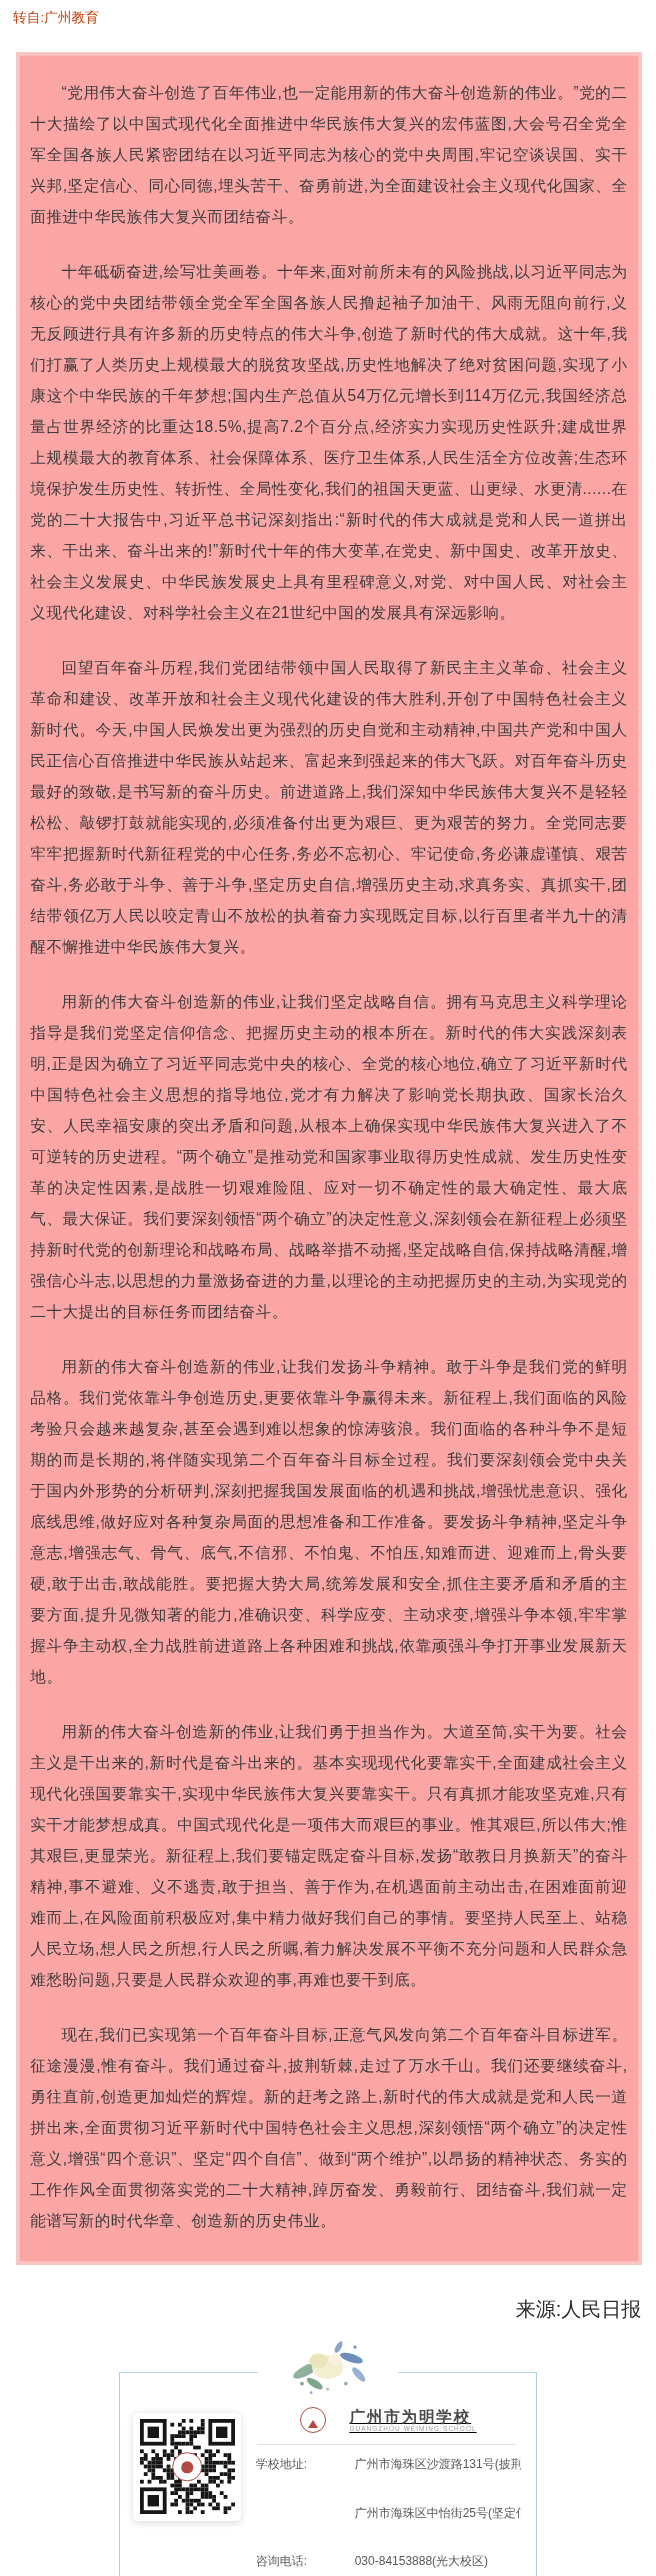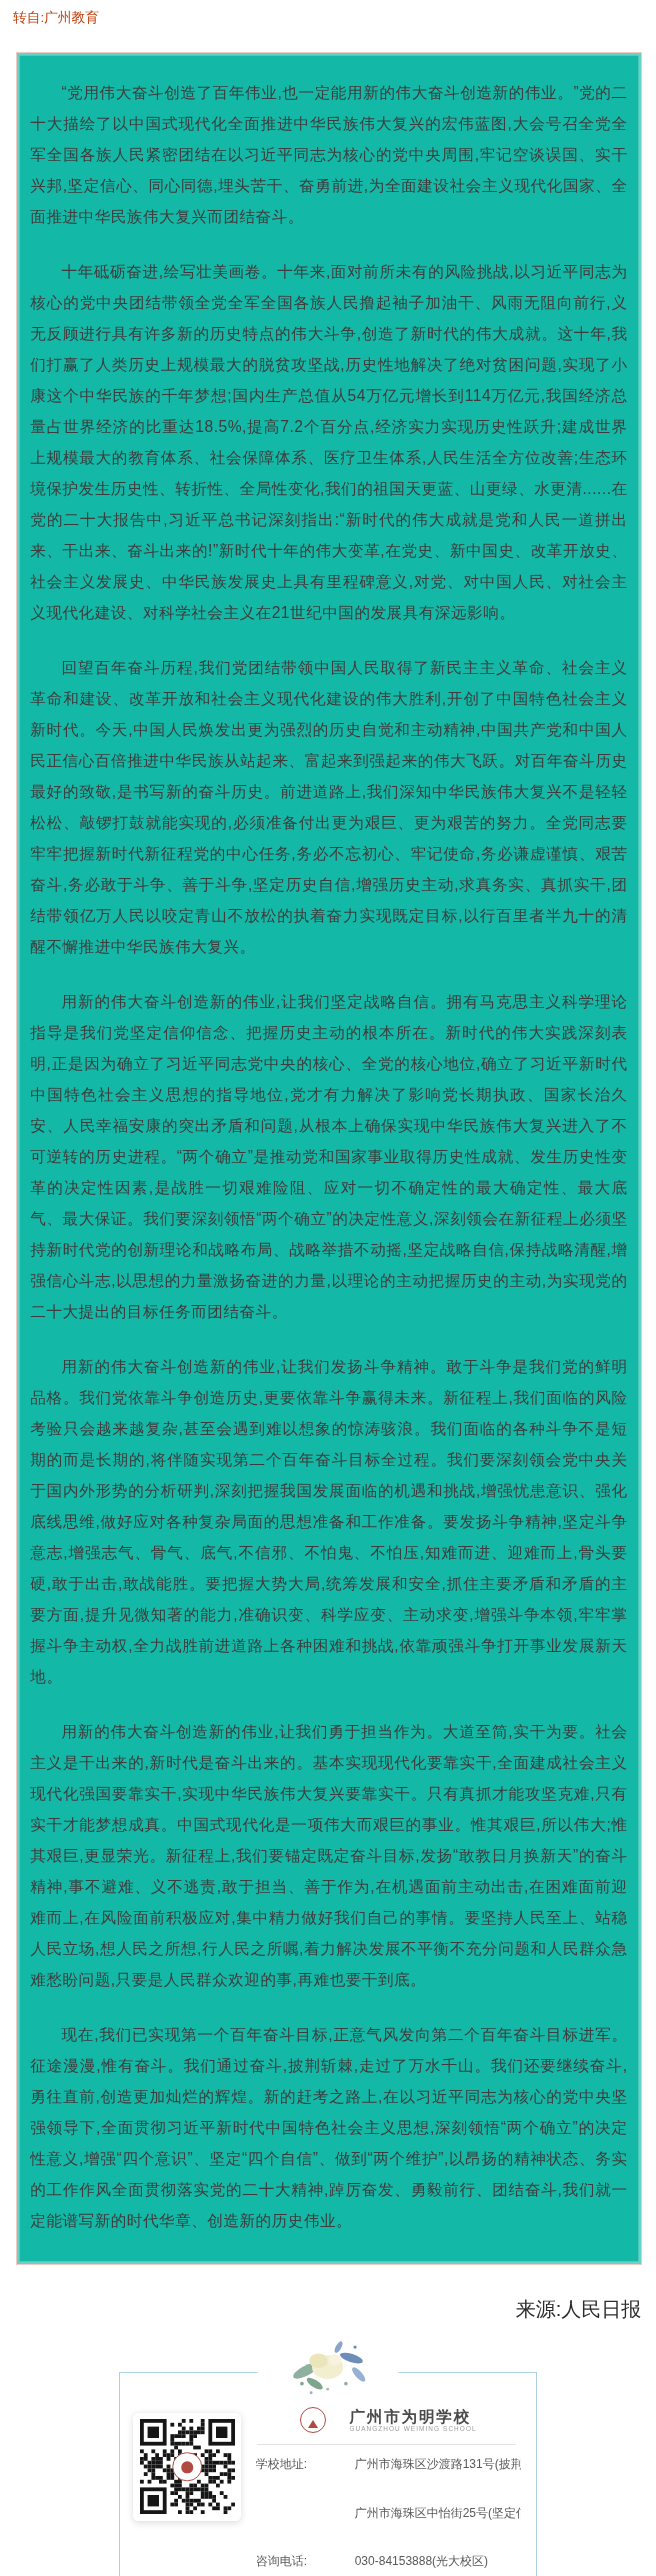--- a/index.html
+++ b/index.html
@@ -9,21 +9,21 @@
     font-family:"Liberation Sans", sans-serif;
     -webkit-font-smoothing:antialiased;
   }
   .repost {
     padding:9.2px 0 0 13px;
     font-size:13.7px;
     color:#c2410c;
   }
   .article-box {
     margin:25px 13.7px 0 15.6px;
-    background:#14b8a6;
+    background:#fca5a5;
     border:0.9px solid #efc9c3;
     box-shadow: inset 0 0 0 2.7px rgba(255,255,255,0.35);
     padding:24px 13.7px 27.5px;
   }
   .article-box p {
     margin:24px 0 0 0;
     font-size:15.6px;
     line-height:31px;
     color:#3d3d3d;
     text-align:justify;
@@ -87,20 +87,21 @@
     background:#b04a42;
     border-radius:50% 50% 46% 46%;
   }
   .school-col { flex:1; min-width:0; }
   .school-head {
     display:flex;
     align-items:center;
     justify-content:center;
     gap:23px;
     margin-top:1.8px;
+    text-decoration:underline;
   }
   .emblem {
     width:26px; height:26px;
     border:1.8px solid #b04a42;
     border-radius:50%;
     box-sizing:border-box;
     display:flex; align-items:flex-end; justify-content:center;
     padding-bottom:4.6px;
   }
   .emblem-peak {
@@ -144,21 +145,21 @@
 
 <div class="repost">转自:广州教育</div>
 
 <div class="article-box">
   <p>“党用伟大奋斗创造了百年伟业,也一定能用新的伟大奋斗创造新的伟业。”党的二十大描绘了以中国式现代化全面推进中华民族伟大复兴的宏伟蓝图,大会号召全党全军全国各族人民紧密团结在以习近平同志为核心的党中央周围,牢记空谈误国、实干兴邦,坚定信心、同心同德,埋头苦干、奋勇前进,为全面建设社会主义现代化国家、全面推进中华民族伟大复兴而团结奋斗。</p>
   <p>十年砥砺奋进,绘写壮美画卷。十年来,面对前所未有的风险挑战,以习近平同志为核心的党中央团结带领全党全军全国各族人民撸起袖子加油干、风雨无阻向前行,义无反顾进行具有许多新的历史特点的伟大斗争,创造了新时代的伟大成就。这十年,我们打赢了人类历史上规模最大的脱贫攻坚战,历史性地解决了绝对贫困问题,实现了小康这个中华民族的千年梦想;国内生产总值从54万亿元增长到114万亿元,我国经济总量占世界经济的比重达18.5%,提高7.2个百分点,经济实力实现历史性跃升;建成世界上规模最大的教育体系、社会保障体系、医疗卫生体系,人民生活全方位改善;生态环境保护发生历史性、转折性、全局性变化,我们的祖国天更蓝、山更绿、水更清......在党的二十大报告中,习近平总书记深刻指出:“新时代的伟大成就是党和人民一道拼出来、干出来、奋斗出来的!”新时代十年的伟大变革,在党史、新中国史、改革开放史、社会主义发展史、中华民族发展史上具有里程碑意义,对党、对中国人民、对社会主义现代化建设、对科学社会主义在21世纪中国的发展具有深远影响。</p>
   <p>回望百年奋斗历程,我们党团结带领中国人民取得了新民主主义革命、社会主义革命和建设、改革开放和社会主义现代化建设的伟大胜利,开创了中国特色社会主义新时代。今天,中国人民焕发出更为强烈的历史自觉和主动精神,中国共产党和中国人民正信心百倍推进中华民族从站起来、富起来到强起来的伟大飞跃。对百年奋斗历史最好的致敬,是书写新的奋斗历史。前进道路上,我们深知中华民族伟大复兴不是轻轻松松、敲锣打鼓就能实现的,必须准备付出更为艰巨、更为艰苦的努力。全党同志要牢牢把握新时代新征程党的中心任务,务必不忘初心、牢记使命,务必谦虚谨慎、艰苦奋斗,务必敢于斗争、善于斗争,坚定历史自信,增强历史主动,求真务实、真抓实干,团结带领亿万人民以咬定青山不放松的执着奋力实现既定目标,以行百里者半九十的清醒不懈推进中华民族伟大复兴。</p>
   <p>用新的伟大奋斗创造新的伟业,让我们坚定战略自信。拥有马克思主义科学理论指导是我们党坚定信仰信念、把握历史主动的根本所在。新时代的伟大实践深刻表明,正是因为确立了习近平同志党中央的核心、全党的核心地位,确立了习近平新时代中国特色社会主义思想的指导地位,党才有力解决了影响党长期执政、国家长治久安、人民幸福安康的突出矛盾和问题,从根本上确保实现中华民族伟大复兴进入了不可逆转的历史进程。“两个确立”是推动党和国家事业取得历史性成就、发生历史性变革的决定性因素,是战胜一切艰难险阻、应对一切不确定性的最大确定性、最大底气、最大保证。我们要深刻领悟“两个确立”的决定性意义,深刻领会在新征程上必须坚持新时代党的创新理论和战略布局、战略举措不动摇,坚定战略自信,保持战略清醒,增强信心斗志,以思想的力量激扬奋进的力量,以理论的主动把握历史的主动,为实现党的二十大提出的目标任务而团结奋斗。</p>
   <p>用新的伟大奋斗创造新的伟业,让我们发扬斗争精神。敢于斗争是我们党的鲜明品格。我们党依靠斗争创造历史,更要依靠斗争赢得未来。新征程上,我们面临的风险考验只会越来越复杂,甚至会遇到难以想象的惊涛骇浪。我们面临的各种斗争不是短期的而是长期的,将伴随实现第二个百年奋斗目标全过程。我们要深刻领会党中央关于国内外形势的分析研判,深刻把握我国发展面临的机遇和挑战,增强忧患意识、强化底线思维,做好应对各种复杂局面的思想准备和工作准备。要发扬斗争精神,坚定斗争意志,增强志气、骨气、底气,不信邪、不怕鬼、不怕压,知难而进、迎难而上,骨头要硬,敢于出击,敢战能胜。要把握大势大局,统筹发展和安全,抓住主要矛盾和矛盾的主要方面,提升见微知著的能力,准确识变、科学应变、主动求变,增强斗争本领,牢牢掌握斗争主动权,全力战胜前进道路上各种困难和挑战,依靠顽强斗争打开事业发展新天地。</p>
   <p>用新的伟大奋斗创造新的伟业,让我们勇于担当作为。大道至简,实干为要。社会主义是干出来的,新时代是奋斗出来的。基本实现现代化要靠实干,全面建成社会主义现代化强国要靠实干,实现中华民族伟大复兴要靠实干。只有真抓才能攻坚克难,只有实干才能梦想成真。中国式现代化是一项伟大而艰巨的事业。惟其艰巨,所以伟大;惟其艰巨,更显荣光。新征程上,我们要锚定既定奋斗目标,发扬“敢教日月换新天”的奋斗精神,事不避难、义不逃责,敢于担当、善于作为,在机遇面前主动出击,在困难面前迎难而上,在风险面前积极应对,集中精力做好我们自己的事情。要坚持人民至上、站稳人民立场,想人民之所想,行人民之所嘱,着力解决发展不平衡不充分问题和人民群众急难愁盼问题,只要是人民群众欢迎的事,再难也要干到底。</p>
-  <p>现在,我们已实现第一个百年奋斗目标,正意气风发向第二个百年奋斗目标进军。征途漫漫,惟有奋斗。我们通过奋斗,披荆斩棘,走过了万水千山。我们还要继续奋斗,勇往直前,创造更加灿烂的辉煌。新的赶考之路上,在以习近平同志为核心的党中央坚强领导下,全面贯彻习近平新时代中国特色社会主义思想,深刻领悟“两个确立”的决定性意义,增强“四个意识”、坚定“四个自信”、做到“两个维护”,以昂扬的精神状态、务实的工作作风全面贯彻落实党的二十大精神,踔厉奋发、勇毅前行、团结奋斗,我们就一定能谱写新的时代华章、创造新的历史伟业。</p>
+  <p>现在,我们已实现第一个百年奋斗目标,正意气风发向第二个百年奋斗目标进军。征途漫漫,惟有奋斗。我们通过奋斗,披荆斩棘,走过了万水千山。我们还要继续奋斗,勇往直前,创造更加灿烂的辉煌。新的赶考之路上,新时代的伟大成就是党和人民一道拼出来,全面贯彻习近平新时代中国特色社会主义思想,深刻领悟“两个确立”的决定性意义,增强“四个意识”、坚定“四个自信”、做到“两个维护”,以昂扬的精神状态、务实的工作作风全面贯彻落实党的二十大精神,踔厉奋发、勇毅前行、团结奋斗,我们就一定能谱写新的时代华章、创造新的历史伟业。</p>
 </div>
 
 <div class="source-row">来源:人民日报</div>
 
 <div class="footer-card">
   <div class="flower-wrap">
     <svg width="108" height="66" viewBox="0 0 118 72" xmlns="http://www.w3.org/2000/svg">
       <g opacity="0.88">
         <ellipse cx="34" cy="38" rx="15" ry="5.5" fill="#7fa692" transform="rotate(-28 34 38)"></ellipse>
         <ellipse cx="44" cy="52" rx="10" ry="4" fill="#6d9a7c" transform="rotate(32 44 52)"></ellipse>

